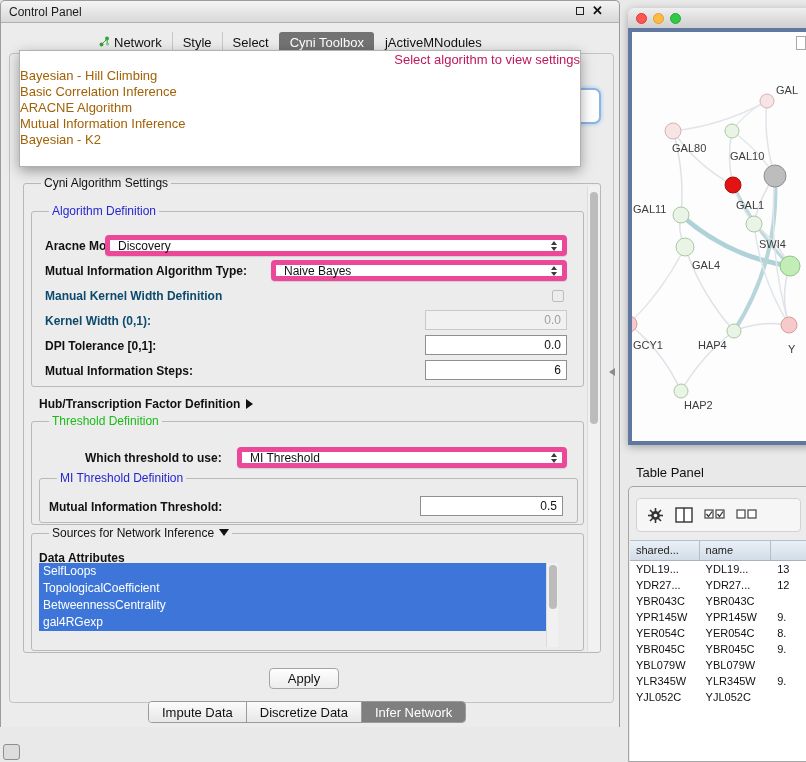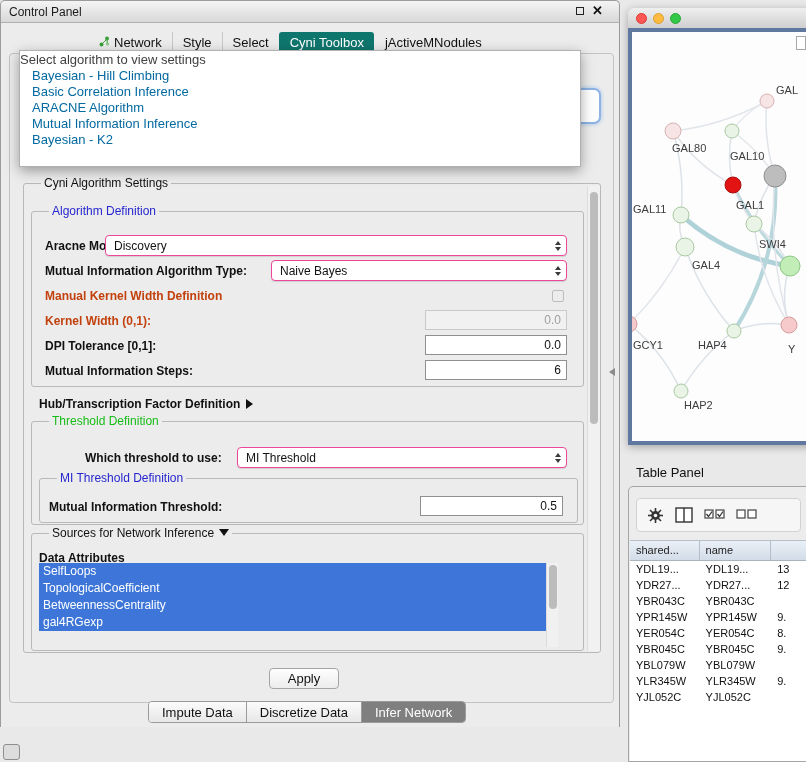--- a/index.html
+++ b/index.html
@@ -10,44 +10,44 @@
   #control-panel{position:absolute;left:0;top:8;width:620px;height:727px;background:#ececec;border:1px solid #9c9c9c;border-bottom:none;border-radius:5px 5px 0 0;box-sizing:border-box}
   .cp-titlebar{position:absolute;left:0;top:0;right:0;height:21px;background:linear-gradient(#f4f4f4,#d8d8d8);border-bottom:1px solid #b0b0b0;border-radius:5px 5px 0 0}
   .cp-title{position:absolute;left:8px;top:4px;font-size:12px;color:#1a1a1a}
   .cp-btns{position:absolute;right:16px;top:5px;display:flex;gap:8px;align-items:center}
   .float-btn{width:8px;height:8px;border:1.5px solid #222;box-sizing:border-box}
   .close-btn{font-size:13px;font-weight:bold;color:#111;line-height:10px}
 
   #main-tabs{position:absolute;left:88px;top:30px;display:flex;align-items:center;height:22px}
   .tab{font-size:13px;color:#111;padding:3px 10px;display:flex;align-items:center;gap:4px;border-left:1px solid #c8c8c8;white-space:nowrap}
   .tab:first-child{border-left:none}
-  .tab.sel{background:#0f766e;color:#fff;border-radius:3px;border-left-color:transparent}
+  .tab.sel{background:#737373;color:#fff;border-radius:3px;border-left-color:transparent}
   .tab.sel + .tab{border-left-color:transparent}
 
   #content-frame{position:absolute;left:8px;top:52px;width:603px;height:648px;border:1px solid #c3c3c3;border-radius:4px}
 
   
   #algo-combo-remnant{position:absolute;left:558px;top:87px;width:38px;height:32px;background:#fff;border:2px solid #8fb4e4;border-radius:7px;box-shadow:0 0 4px #9ec2ec;z-index:4}
 
   
   #algo-popup{position:absolute;left:18px;top:49px;width:560px;height:115px;background:#fff;border:1px solid #b1b1b1;box-shadow:0 4px 12px rgba(0,0,0,.35);z-index:5;overflow:hidden}
-  .popup-row{height:16px;line-height:16px;font-size:13px;color:#0369a1;padding-left:12px;white-space:nowrap}
-  .popup-row.placeholder{color:#404040;text-align:left;padding-left:0;height:17px;line-height:17px}
+  .popup-row{height:16px;line-height:16px;font-size:13px;color:#a16207;padding-left:0;white-space:nowrap}
+  .popup-row.placeholder{color:#be185d;text-align:right;padding-left:11px;height:17px;line-height:17px}
   .popup-row.bold{font-weight:normal}
 
   
   .group{position:absolute;border:1px solid #b9b9b9;border-radius:3px;box-sizing:border-box}
   .group-title{position:absolute;top:-8px;left:17px;background:#ececec;padding:0 3px;font-size:12px;color:#111;white-space:nowrap}
   .t-blue{color:#2626cf}
   .t-green{color:#17bd17}
 
   .flabel{position:absolute;font-size:12px;font-weight:bold;color:#111;white-space:nowrap}
-  .flabel.dis{color:#c2410c}
-
-  .combo{position:absolute;background:#fff;border:1px solid #ec4899;border-radius:4px;box-sizing:border-box;display:flex;align-items:center;font-size:12px;color:#111;box-shadow:0 1px 1px rgba(0,0,0,.12)}
+  .flabel.dis{color:#0c4a6e}
+
+  .combo{position:absolute;background:#fff;border:5px solid #ec4899;border-radius:4px;box-sizing:border-box;display:flex;align-items:center;font-size:12px;color:#111;box-shadow:0 1px 1px rgba(0,0,0,.12)}
   .combo .val{flex:1;padding-left:8px;white-space:nowrap;overflow:hidden}
   .combo .arrows{width:16px;display:flex;flex-direction:column;align-items:center;justify-content:center;gap:2px}
   .arr-up{width:0;height:0;border-left:3.5px solid transparent;border-right:3.5px solid transparent;border-bottom:4px solid #3a3a3a}
   .arr-dn{width:0;height:0;border-left:3.5px solid transparent;border-right:3.5px solid transparent;border-top:4px solid #3a3a3a}
 
   .tfield{position:absolute;background:#fff;border:1px solid #8f8f8f;box-sizing:border-box;font-size:12px;color:#111;text-align:right;padding:2px 5px 0 0}
   .tfield.dis{background:#f1f1f1;border-color:#c9c9c9;color:#a0a0a0}
 
   .checkbox{position:absolute;width:12px;height:12px;background:#ececec;border:1px solid #bdbdbd;border-radius:2px;box-sizing:border-box}
 

